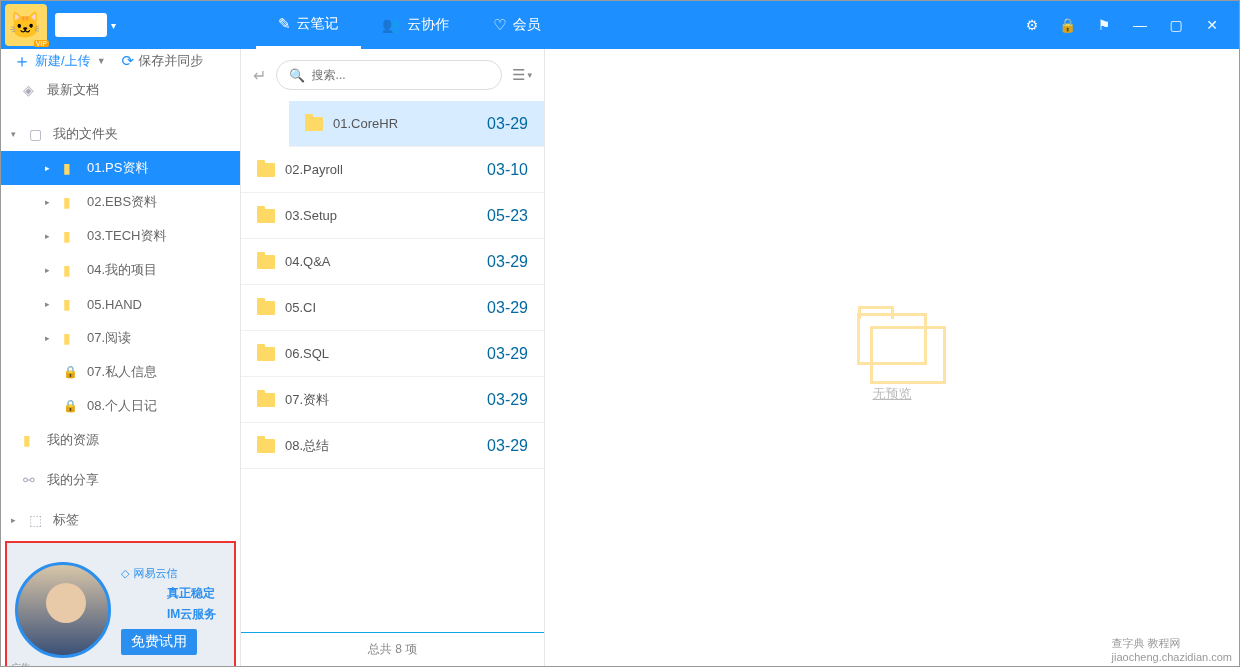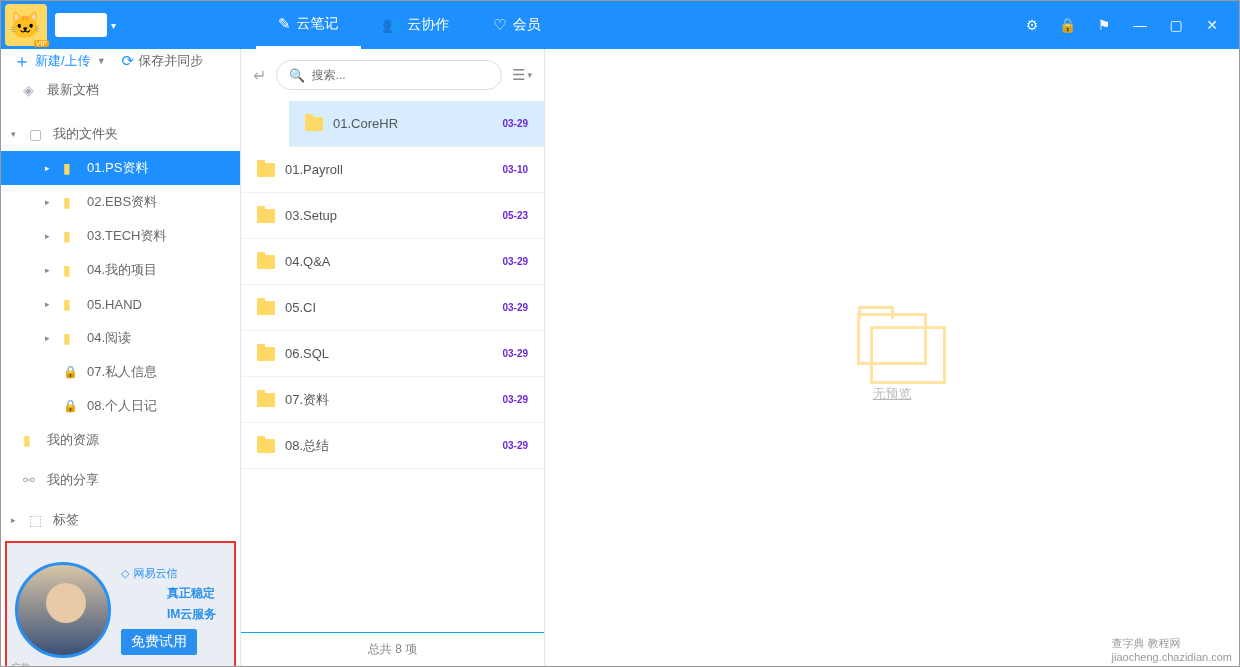--- a/index.html
+++ b/index.html
@@ -61,21 +61,21 @@
     .search-box input { border: none; outline: none; font-size: 12px; flex: 1; color: #555; }
     .search-ico { color: #ccc; font-size: 13px; }
     .sort-btn { color: #888; font-size: 15px; cursor: pointer; display:flex; gap:2px; align-items:center;}
     
     .files { flex: 1; overflow: auto; }
     .file-row { height: 46px; display: flex; align-items: center; padding: 0 16px; border-bottom: 1px solid #f0f0f0; cursor: pointer; gap: 10px; font-size: 13px; }
     .file-row.selected { background: #d7ecff; margin-left: 48px; }
     .file-row .fico { width: 18px; height: 14px; background: #ffd966; border-radius: 1px; position:relative; }
     .file-row .fico::before{content:'';position:absolute;top:-3px;left:0;width:8px;height:3px;background:#ffd966;border-radius:1px 1px 0 0;}
     .file-row .fname { flex: 1; color: #555; }
-    .file-row .fdate { color: #6d28d9; font-size: 10px; font-weight: bold; }
+    .file-row .fdate { color: #0369a1; font-size: 16px; }
     
     .fl-footer { height: 34px; border-top: 1px solid #0ea5e9; display: flex; align-items: center; justify-content: center; font-size: 12px; color: #888; }
     
     .preview { flex: 1; display: flex; flex-direction: column; align-items: center; justify-content: center; color: #bbb; text-decoration: underline; }
     .preview-ico { width: 70px; height: 52px; border: 3px solid #ffe3a3; position: relative; margin-bottom: 20px; }
     .preview-ico::before { content:''; position:absolute; top:-10px; left:-2px; width:30px; height:10px; border:3px solid #ffe3a3; border-bottom:none; }
     .preview-ico::after { content:''; position:absolute; top:10px; left:10px; width:70px; height:52px; border:3px solid #ffe3a3; background:#fff; z-index:-1; }
     .preview-text { font-size: 13px; color:#bbb; }
     
     .watermark { position: absolute; bottom: 4px; right: 8px; font-size: 11px; color: #999; }
@@ -162,21 +162,21 @@
             <span>04.我的项目</span>
           </div>
           <div class="nav-item lvl2">
             <span class="caret">▸</span>
             <span class="ico folder-ico">▮</span>
             <span>05.HAND</span>
           </div>
           <div class="nav-item lvl2">
             <span class="caret">▸</span>
             <span class="ico folder-ico">▮</span>
-            <span>04.阅读</span>
+            <span>07.阅读</span>
           </div>
           <div class="nav-item lvl2">
             <span class="caret"></span>
             <span class="ico lock-ico">🔒</span>
             <span>07.私人信息</span>
           </div>
           <div class="nav-item lvl2">
             <span class="caret"></span>
             <span class="ico lock-ico">🔒</span>
             <span>08.个人日记</span>
@@ -226,21 +226,21 @@
       <span class="sort-btn">☰<span style="font-size:9px">▾</span></span>
     </div>
     <div class="files" id="files">
         <div class="file-row selected">
           <span class="fico"></span>
           <span class="fname">01.CoreHR</span>
           <span class="fdate">03-29</span>
         </div>
         <div class="file-row">
           <span class="fico"></span>
-          <span class="fname">01.Payroll</span>
+          <span class="fname">02.Payroll</span>
           <span class="fdate">03-10</span>
         </div>
         <div class="file-row">
           <span class="fico"></span>
           <span class="fname">03.Setup</span>
           <span class="fdate">05-23</span>
         </div>
         <div class="file-row">
           <span class="fico"></span>
           <span class="fname">04.Q&amp;A</span>

